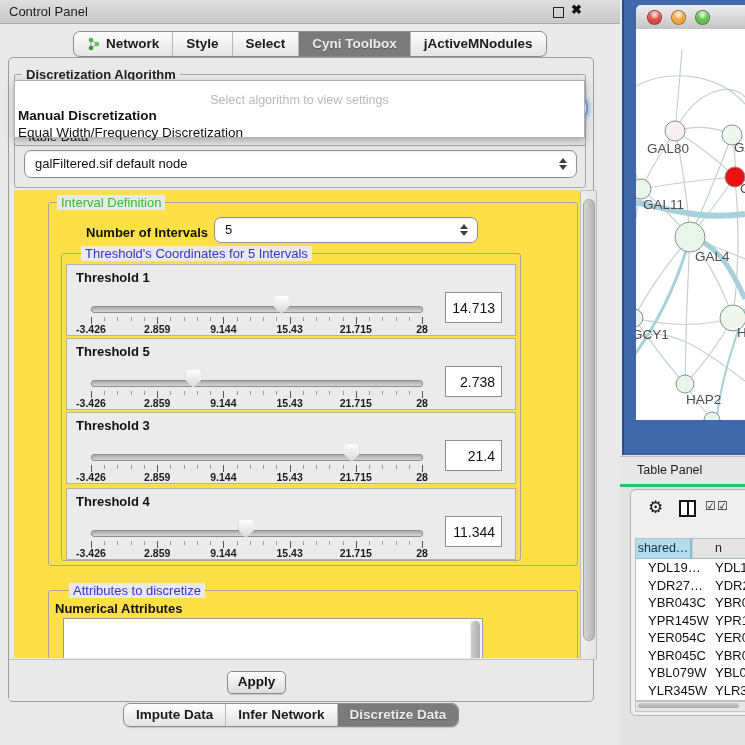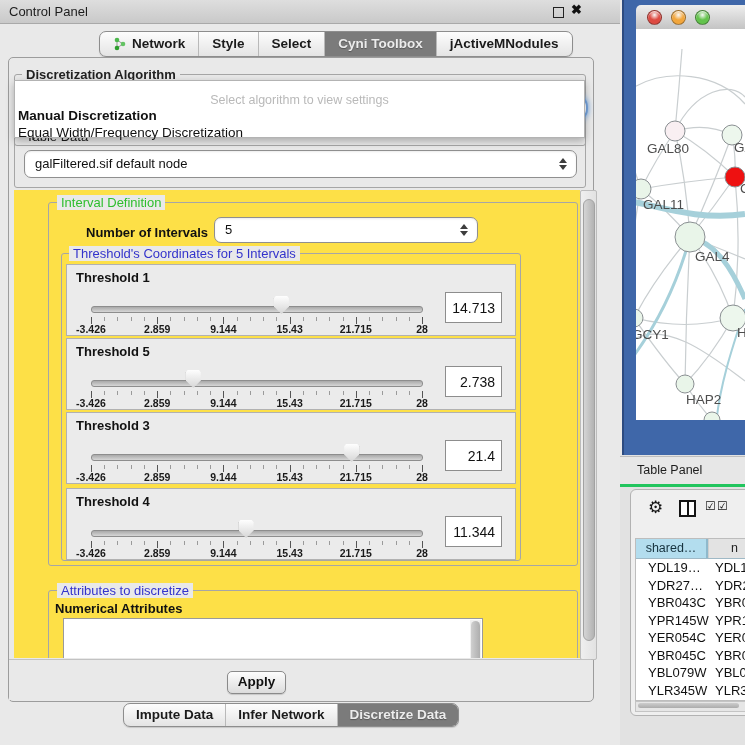--- a/index.html
+++ b/index.html
@@ -15,32 +15,32 @@
   #float-icon{position:absolute;left:553px;top:7px;width:9px;height:9px;border:1.5px solid #222;}
   #close-icon{position:absolute;left:571px;top:2px;font-size:13px;font-weight:bold;color:#111;}
 
   
   .tabstrip{display:flex;border:1px solid #8d8d8d;border-radius:7px;overflow:hidden;
     background:linear-gradient(#fdfdfd,#e4e4e4);box-shadow:0 1px 1px rgba(0,0,0,.15);}
   .tab{padding:4px 13px 5px 13px;font-size:13.5px;font-weight:bold;color:#1b1b1b;
     border-right:1px solid #b9b9b9;display:flex;align-items:center;gap:5px;white-space:nowrap;}
   .tab:last-child{border-right:none;}
   .tab.selected{background:#7b7b7b;color:#ececec;text-shadow:0 1px 1px rgba(0,0,0,.3);}
-  #top-tabs{left:99px;top:31px;align-items:flex-end;}
+  #top-tabs{left:73px;top:31px;align-items:flex-end;}
   #bottom-tabs{left:123px;top:703px;}
   #bottom-tabs .tab{font-size:13.5px;padding:3px 12px 4px 12px;}
 
   
   #main-frame{left:8px;top:57px;width:584px;height:643px;border:1px solid #9c9c9c;
     border-radius:5px;background:#e9e9e9;}
 
   .group{position:absolute;border:1px solid #a6a6a6;border-radius:3px;}
   .group-label{position:absolute;font-size:13px;background:#e9e9e9;padding:0 4px;white-space:nowrap;}
   .group-label.green{color:#2ebe2e;}
-  .group-label.blue{color:#3333cc;}
+  .group-label.blue{color:#3333cc;margin-left:12px;}
   .group-label.dark{color:#222;font-weight:bold;}
 
   .combo{position:absolute;background:#fff;border:1px solid #8f8f8f;border-radius:7px;
     font-size:13px;line-height:26px;padding-left:10px;box-shadow:inset 0 1px 2px rgba(0,0,0,.08);}
   .combo-arrows{position:absolute;right:9px;top:50%;transform:translateY(-50%);width:8px;height:14px;}
   .combo-arrows:before,.combo-arrows:after{content:"";position:absolute;left:0;border-left:4px solid transparent;border-right:4px solid transparent;}
   .combo-arrows:before{top:1px;border-bottom:5px solid #3d3d3d;}
   .combo-arrows:after{bottom:1px;border-top:5px solid #3d3d3d;}
 
   
@@ -108,21 +108,21 @@
     border-radius:6px;}
   #tp-toolbar{position:absolute;left:0;top:0;width:115px;height:38px;}
   #gear-ic{position:absolute;left:17px;top:7px;font-family:"DejaVu Sans",sans-serif;font-size:17px;color:#151515;}
   #split-ic{position:absolute;left:48px;top:10px;width:13px;height:13px;border:2px solid #151515;background:#fff;}
   #split-ic:before{content:"";position:absolute;left:5.5px;top:0;width:2px;height:13px;background:#151515;}
   .cb-ic{position:absolute;top:9px;font-family:"DejaVu Sans",sans-serif;font-size:12px;color:#151515;}
   #tp-table{position:absolute;left:4px;top:48px;width:111px;height:161px;overflow:hidden;background:#fff;
     border:1px solid #bdbdbd;border-right:none;}
   .tp-hrow{display:flex;height:19px;border-bottom:1px solid #9fb9c6;}
   .tp-hcell{font-size:12.5px;line-height:19px;box-sizing:border-box;}
-  .tp-hcell.c1{width:72px;background:#b3ddee;border-right:2px solid #8fb9cc;text-align:center;color:#16323e;}
+  .tp-hcell.c1{width:56px;background:#b3ddee;border-right:2px solid #8fb9cc;text-align:center;color:#16323e;}
   .tp-hcell.c2{flex:1;background:#e3e3e3;border-left:1px solid #cfcfcf;padding-left:22px;color:#222;}
   .tp-row{display:flex;height:17.5px;}
   .tp-cell{font-size:13px;line-height:17.5px;white-space:nowrap;overflow:hidden;}
   .tp-cell.c1{width:74px;padding-left:12px;box-sizing:border-box;}
   .tp-cell.c2{flex:1;padding-left:5px;}
   #tp-hscroll{position:absolute;left:4px;top:211px;width:111px;height:9px;background:#e6e6e6;border:1px solid #c4c4c4;border-right:none;}
   #tp-hscroll .thumb{position:absolute;left:2px;top:1px;width:101px;height:5px;border-radius:3px;
     background:linear-gradient(#cdcdcd,#ababab);}
 
   svg text{font-family:"Liberation Sans",sans-serif;}

